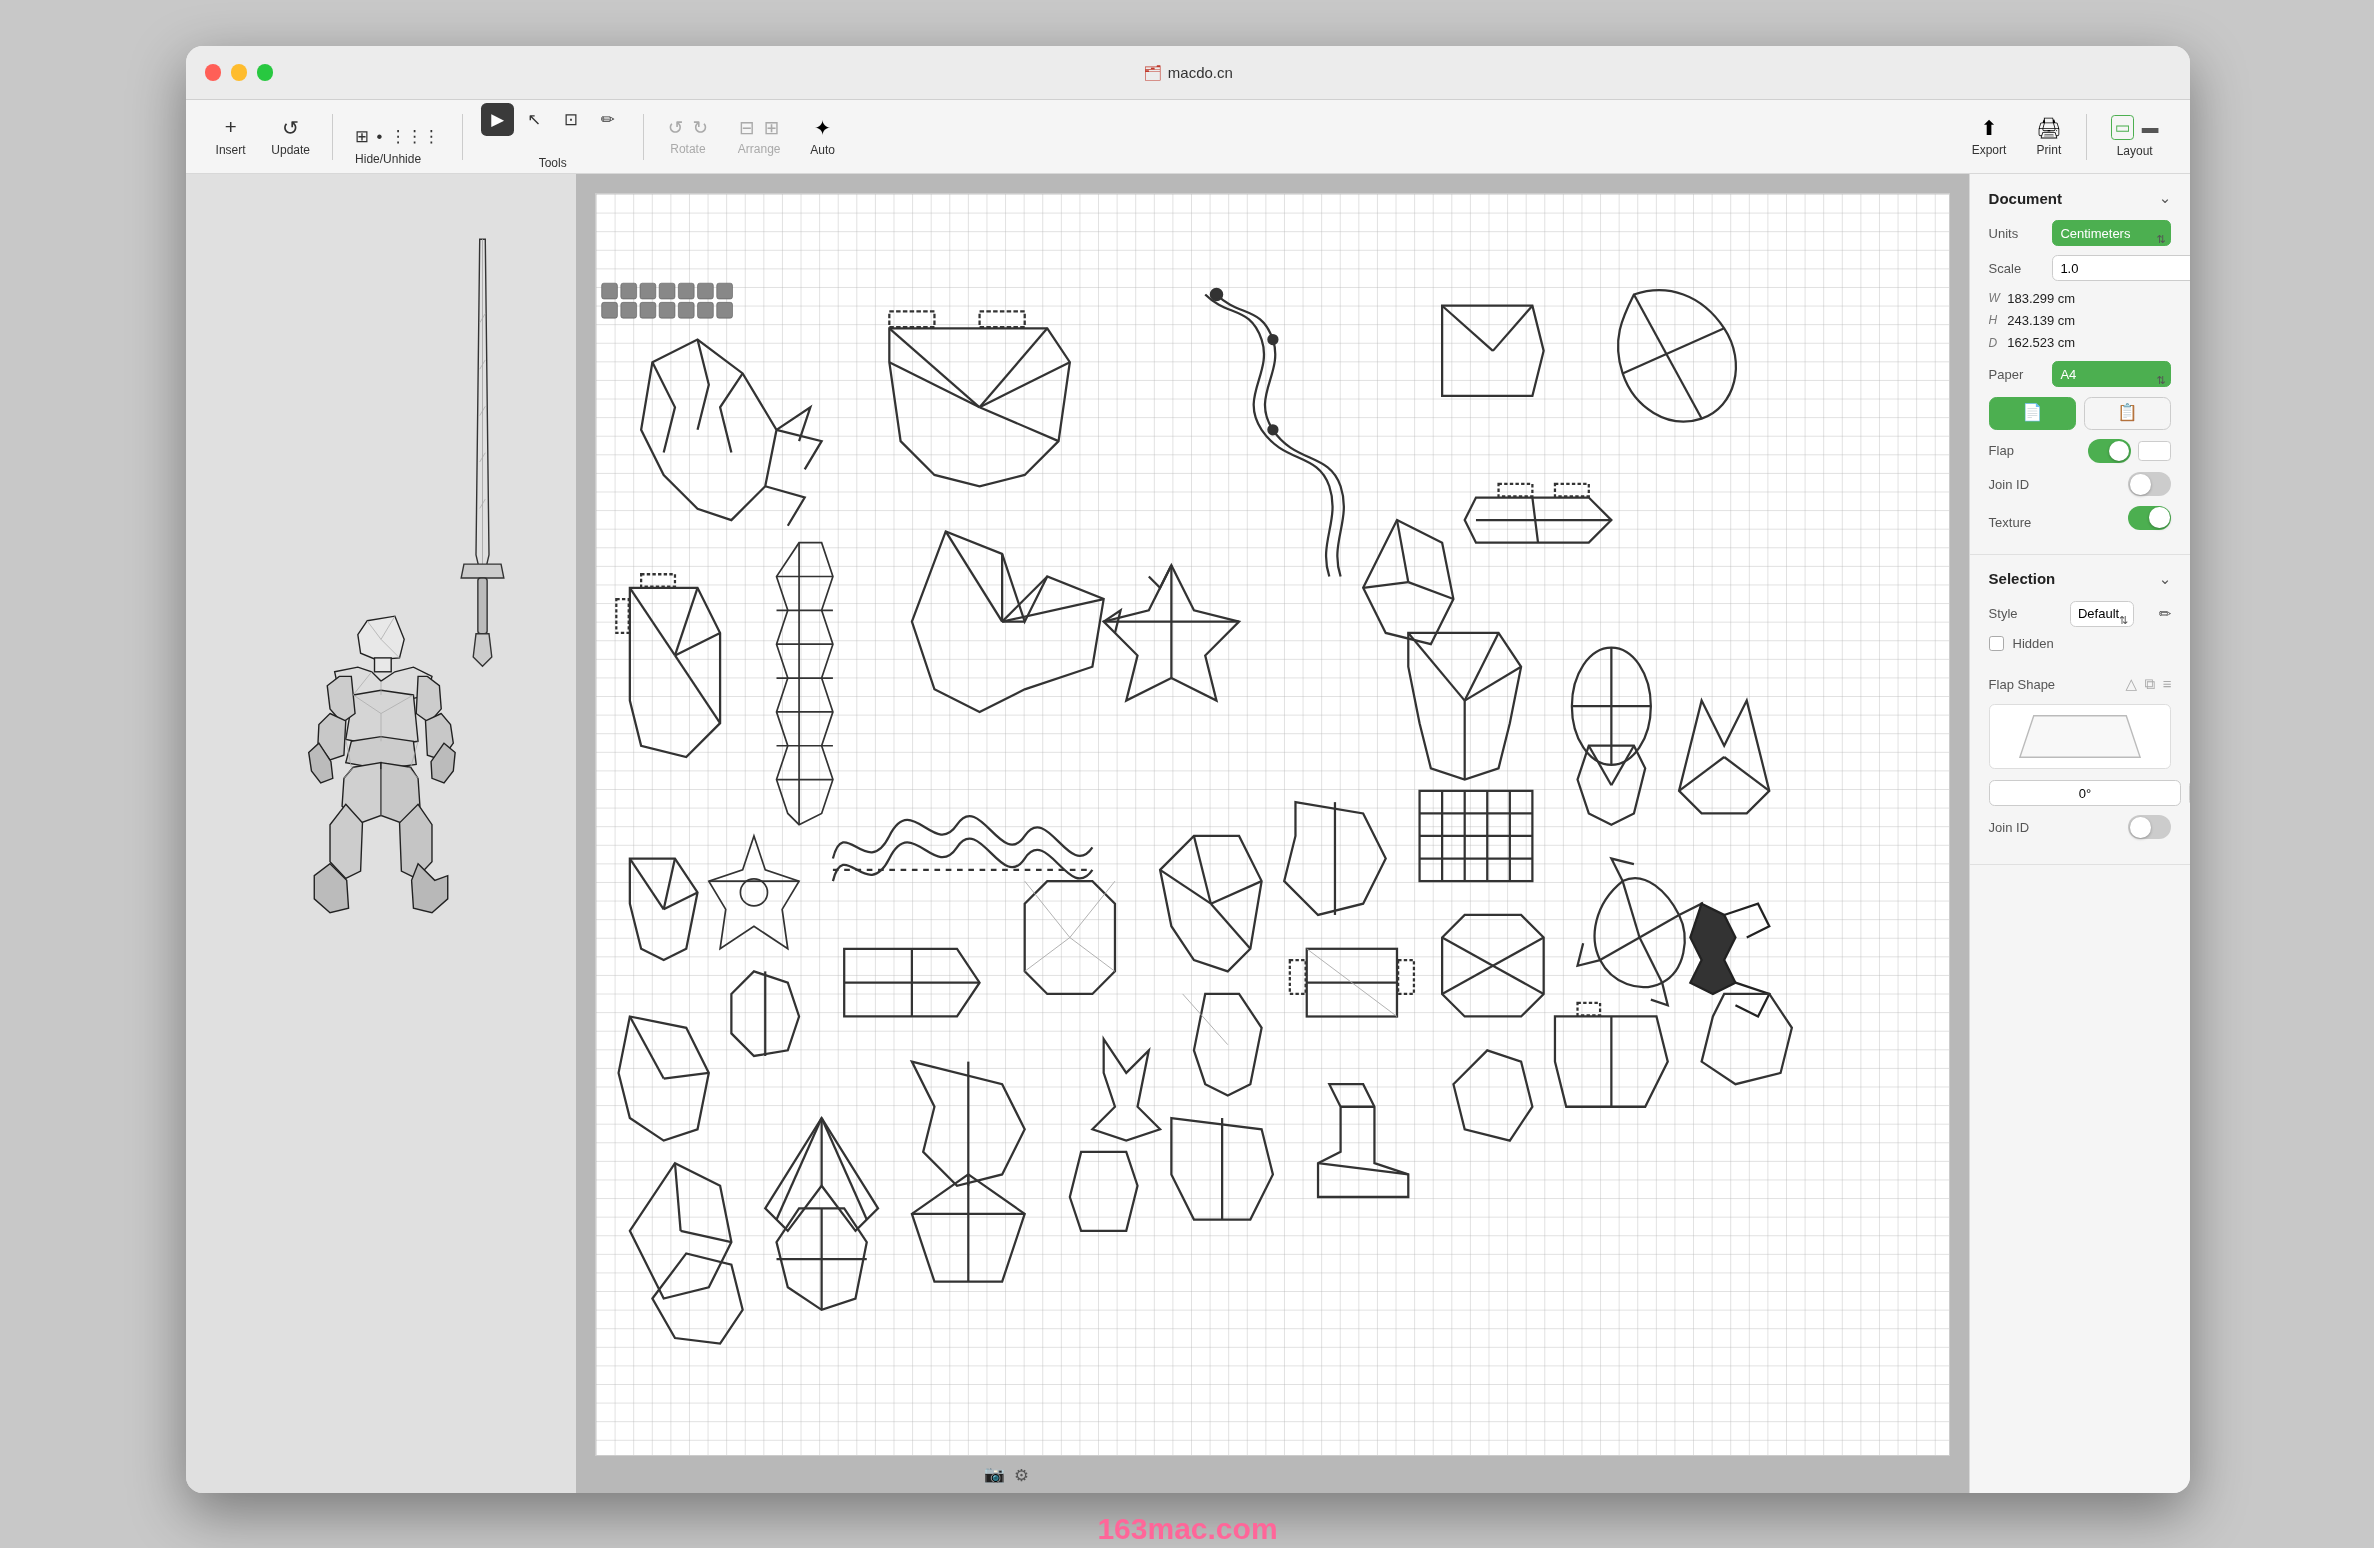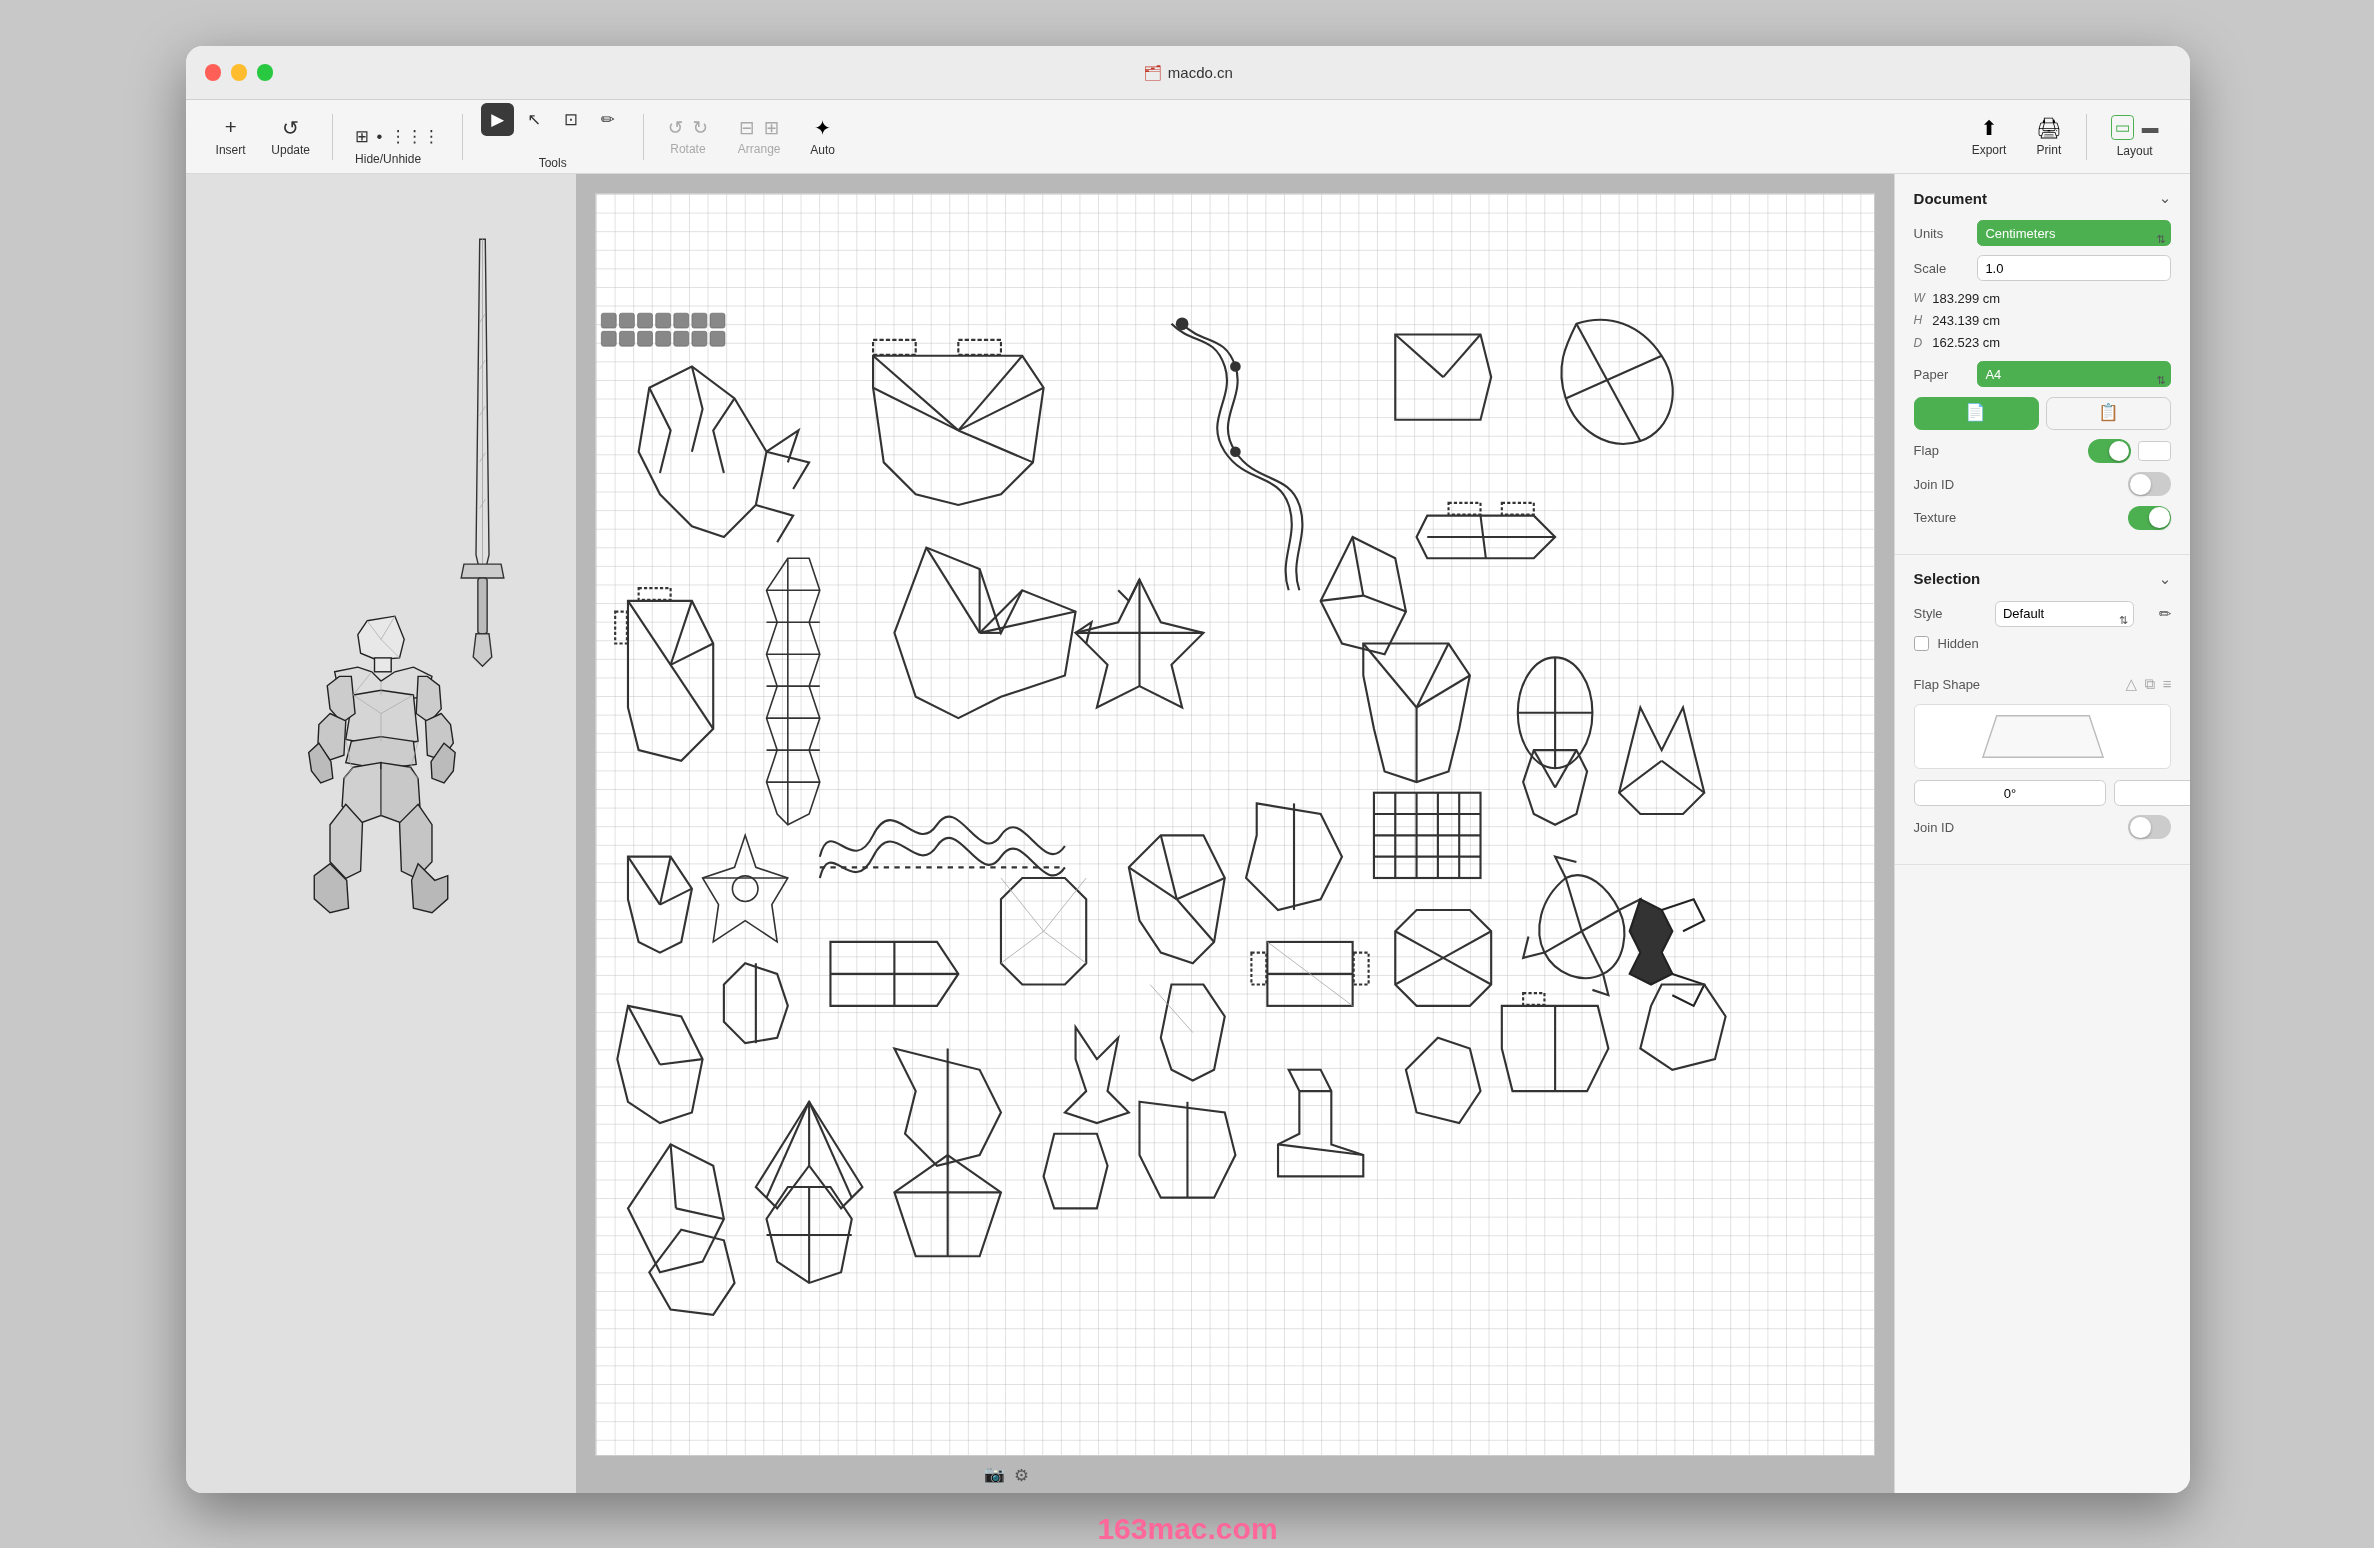--- a/index.html
+++ b/index.html
@@ -204,21 +204,21 @@
       align-items: center;
       justify-content: flex-end;
       padding: 0 18.6px;
       gap: 18.6px;
       font-size: 13px;
       color: #666;
     }
 
     
     .right-panel {
-      width: 296px;
+      width: 221px;
       background: #f5f5f5;
       border-left: 0.9px solid #d8d8d8;
       overflow-y: auto;
       padding: 0;
     }
 
     .panel-section {
       border-bottom: 0.9px solid #e0e0e0;
       padding: 15px 18.6px;
     }
@@ -1031,21 +1031,21 @@
             </div>
           </div>
 
           <div class="panel-row" style="justify-content:space-between;">
             <span class="panel-label">Join ID</span>
             <div class="toggle off">
               <div class="toggle-knob"></div>
             </div>
           </div>
 
-          <div class="panel-row" style="justify-content:space-between;">
+          <div class="panel-row" style="justify-content:space-between;align-items:flex-end;">
             <span class="panel-label">Texture</span>
             <div class="toggle">
               <div class="toggle-knob"></div>
             </div>
           </div>
 
         </div>
 
         <div class="panel-section">
           <div class="panel-section-header">

